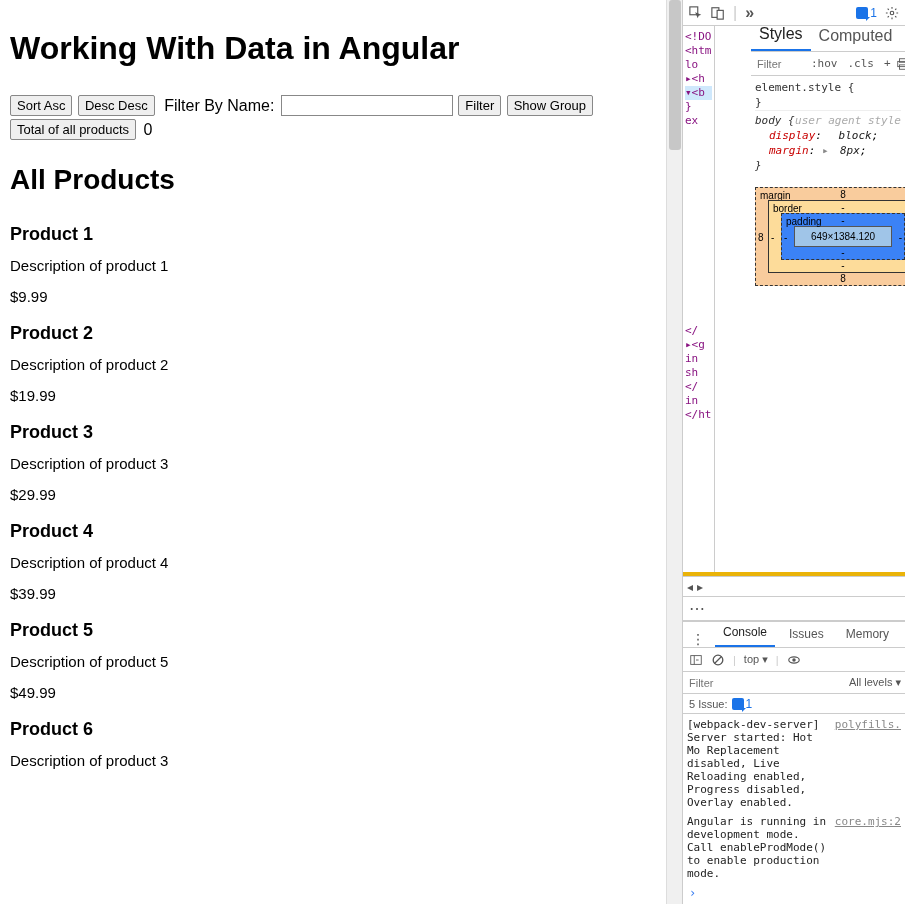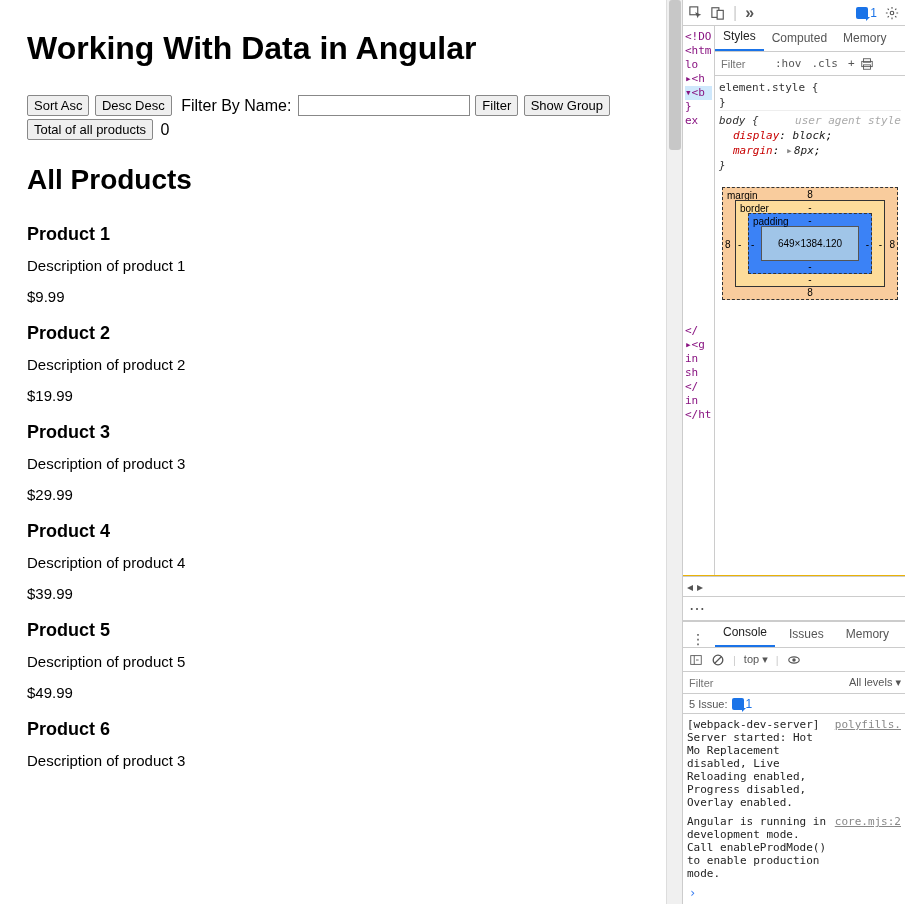--- a/index.html
+++ b/index.html
@@ -1,18 +1,18 @@
 <!DOCTYPE html>
 <html><head>
 <meta charset="utf-8">
 <style>
 * { box-sizing: border-box; }
 body { margin: 0; font-family: 'Trebuchet MS', Arial, sans-serif; background: #fff; }
 .wrap { display: flex; width: 905px; height: 904px; }
-.page { flex: 1; padding: 8px 27px; overflow: hidden; position: relative; }
+.page { flex: 1; padding: 8px 10px; overflow: hidden; position: relative; }
 .page h1 { font-size: 32px; font-weight: bold; margin: 22px 0; }
 .page h2 { font-size: 28px; font-weight: bold; margin: 24px 0 28px; }
 .page h3 { font-size: 18px; font-weight: bold; margin: 18px 0 12px; }
 .page p { font-size: 15px; margin: 0 0 14px; }
 button.std {
   font-family: Arial, sans-serif; font-size: 13px;
   background: #efefef; border: 1px solid #888; border-radius: 2px;
   padding: 2px 6px; cursor: pointer;
 }
 input.text {
@@ -31,46 +31,46 @@
 .dicon { width: 14px; height: 14px; display: inline-flex; align-items: center; justify-content: center; color: #555; }
 .dicon svg { width: 14px; height: 14px; }
 .chev { color: #555; font-weight: bold; }
 .spacer { flex: 1; }
 .badge {
   display: inline-flex; align-items: center; gap: 2px;
   color: #1a73e8; font-size: 12px;
 }
 .badge .sq { width: 12px; height: 12px; background: #1a73e8; border-radius: 2px; position: relative; }
 .badge .sq::after { content: ''; position: absolute; right: -2px; bottom: -2px; width: 0; height: 0; border-top: 4px solid #1a73e8; border-right: 4px solid transparent; }
-.midrow { display: flex; flex: 1; min-height: 0; border-bottom: 1px solid #eab308; }
+.midrow { display: flex; flex: 1; min-height: 0; border-bottom: 4px solid #eab308; gap: 36px; }
 .elcol { width: 32px; border-right: 1px solid #ccc; font-family: monospace; font-size: 11px; color: #888; padding: 4px 2px; overflow: hidden; position: relative; }
 .elcol .ln { white-space: nowrap; height: 14px; }
 .elcol .tag { color: #881280; }
 .elcol .hl { background: #cfe8fc; display: block; }
 .stylecol { flex: 1; display: flex; flex-direction: column; min-width: 0; }
-.tabs { display: flex; font-size: 12px; border-bottom: 1px solid #ccc; height: 26px; align-items: end; text-align: right; }
+.tabs { display: flex; font-size: 16px; border-bottom: 1px solid #ccc; height: 26px; align-items: end; text-align: right; }
 .tab { padding: 6px 8px; color: #555; cursor: pointer; }
 .tab.active { color: #222; border-bottom: 2px solid #1a73e8; }
 .filterbar { display: flex; align-items: center; border-bottom: 1px solid #ccc; height: 24px; font-size: 11px; }
 .filterbar input { border: none; padding: 3px 6px; width: 55px; font-size: 11px; outline: none; }
 .filterbar .fbtn { padding: 0 5px; color: #555; cursor: pointer; font-family: monospace; }
 .rules { flex: 1; font-family: monospace; font-size: 11px; padding: 4px; overflow: hidden; }
 .rules .sel { color: #333; }
 .rules .prop { color: #c80000; margin-left: 14px; display: inline; }
-.rules .val { color: #222; }
+.rules .val { color: #222; margin-left: 10px; }
 .rules .uas { color: #aaa; font-style: italic; float: right; white-space: nowrap; }
 .rules .row { padding: 1px 0; }
 .rules .tri { color: #888; display: inline-block; width: 8px; }
 .boxmodel { margin: 14px auto; width: 176px; font-family: Arial; font-size: 10px; }
 .bm { border: 1px solid; padding: 12px; text-align: center; position: relative; }
 .bm .lbl { position: absolute; top: 2px; left: 4px; }
 .bm-margin { background: #f9cc9d; border-style: dashed; border-color: #333; }
 .bm-border { background: #fddc9a; border-color: #333; }
 .bm-padding { background: #3b82f6; border-style: dashed; border-color: #333; }
-.bm-content { background: #a0c5e8; border: 1px solid #555; padding: 11px 4px; font-size: 10px; }
+.bm-content { background: #a0c5e8; border: 1px solid #555; padding: 4px 4px; font-size: 10px; }
 .bm .num { font-size: 10px; }
 .bm .num-top { position: absolute; top: 1px; left: 50%; transform: translateX(-50%); }
 .bm .num-bot { position: absolute; bottom: 1px; left: 50%; transform: translateX(-50%); }
 .bm .num-l { position: absolute; left: 2px; top: 50%; transform: translateY(-50%); }
 .bm .num-r { position: absolute; right: 2px; top: 50%; transform: translateY(-50%); }
 .elnav { display: flex; align-items: center; border-top: 1px solid #ccc; height: 20px; font-size: 12px; color: #555; padding: 0 4px; gap: 4px; }
 .more-row { border-top: 1px solid #ccc; border-bottom: 1px solid #ccc; padding: 2px 6px; color: #555; }
 .drawer { border-top: 1px solid #ccc; display: flex; flex-direction: column; }
 .dtabs { display: flex; font-size: 12px; align-items: end; height: 26px; border-bottom: 1px solid #ccc; padding-left: 4px; gap: 6px; }
 .dtab { padding: 6px 8px; color: #555; cursor: pointer; }

